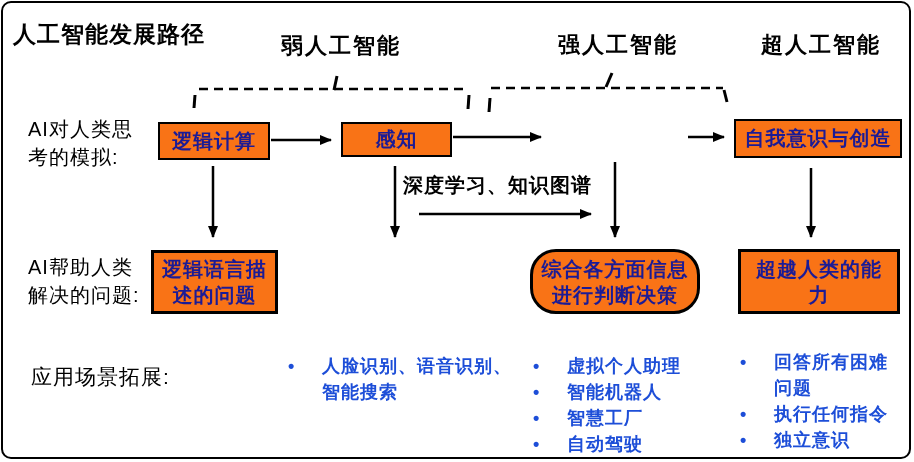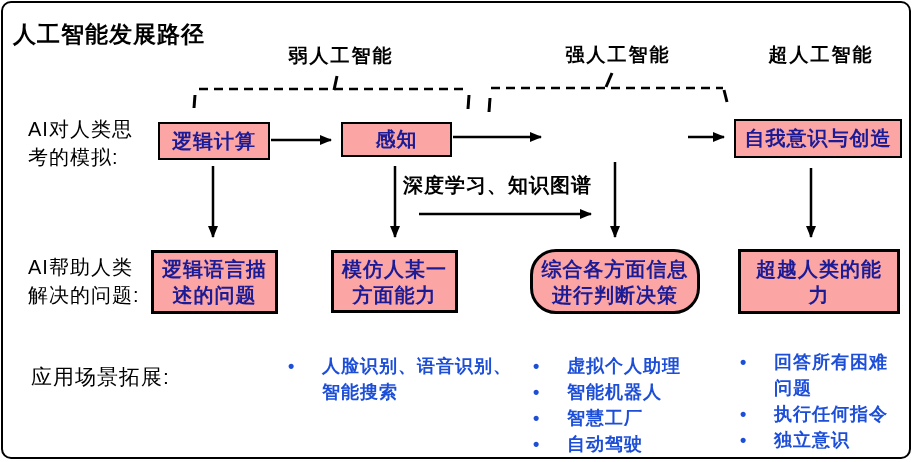--- a/index.html
+++ b/index.html
@@ -17,32 +17,31 @@
   }
   .abs { position: absolute; }
   .blue { color: #000000; }
   .title {
     left: 10px; top: 16px;
     font-size: 23px; font-weight: bold;
     letter-spacing: 1px;
   }
   .stage-label {
     top: 28px;
-    font-size: 19px; font-weight: bold;
+    font-size: 22px; font-weight: bold;
     text-align: center; width: 140px;
     letter-spacing: 2px;
-    margin-top: 12px;
   }
   .row-label {
     font-size: 20px; font-weight: normal;
     line-height: 28px; letter-spacing: 1px;
   }
   .node {
     display: flex; align-items: center; justify-content: center;
-    background: #fca5a5;
+    background: #f97316;
     color: #1b1b96;
     font-weight: bold;
     text-align: center;
     box-sizing: border-box;
     letter-spacing: 1px;
   }
   .node.r1 { border: 2px solid #000000; font-size: 20px; }
   .node.r2 { border: 3px solid #000000; font-size: 20px; line-height: 26px; }
   .annotation {
     left: 400px; top: 169px;
@@ -117,23 +116,20 @@
 
   <div class="abs blue annotation">深度学习、知识图谱</div>
 
   <div class="abs blue row-label" style="left:25px; top:250px;">
     <span>AI帮助人类</span><br>
     <span>解决的问题:</span>
   </div>
   <div class="abs node r2" style="left:148px; top:247px; width:127px; height:64px;">
     <span><span>逻辑语言描</span><br><span>述的问题</span></span>
   </div>
-  <div class="abs node r2" style="left:328px; top:247px; width:127px; height:63px;">
-    <span><span>模仿人某一</span><br><span>方面能力</span></span>
-  </div>
   <div class="abs node r2" style="left:527px; top:246px; width:170px; height:65px;border-radius:26px;">
     <span><span>综合各方面信息</span><br><span>进行判断决策</span></span>
   </div>
   <div class="abs node r2" style="left:735px; top:246px; width:162px; height:65px;">
     <span><span>超越人类的能</span><br><span>力</span></span>
   </div>
 
   <div class="abs blue row-label" style="left:28px; top:360px; font-size:21px;">应用场景拓展:</div>
 
   <ul class="apps abs" style="left:283px; top:350px; width:228px;">

